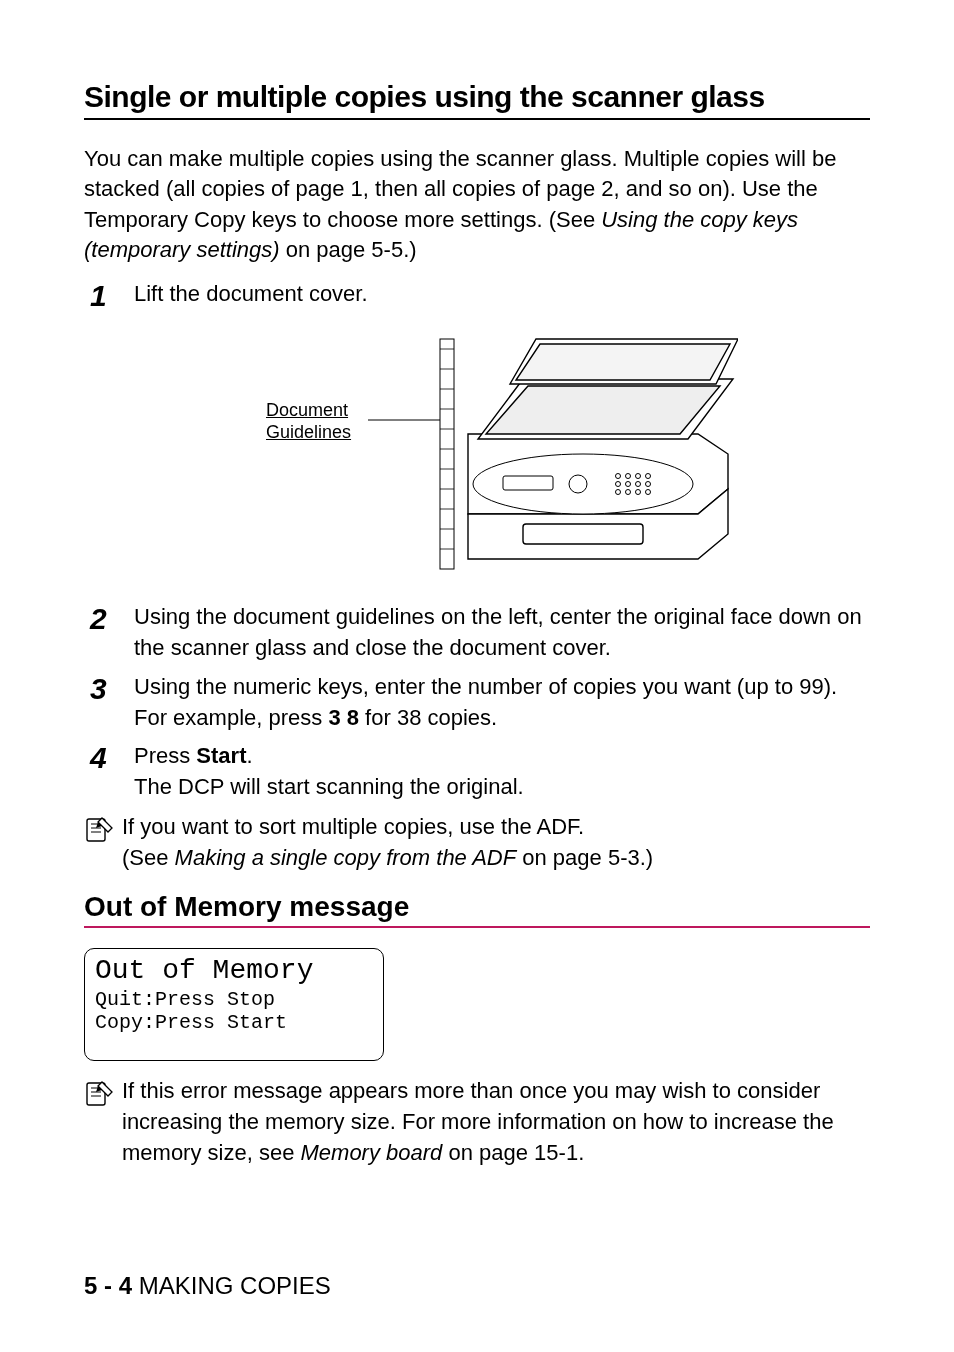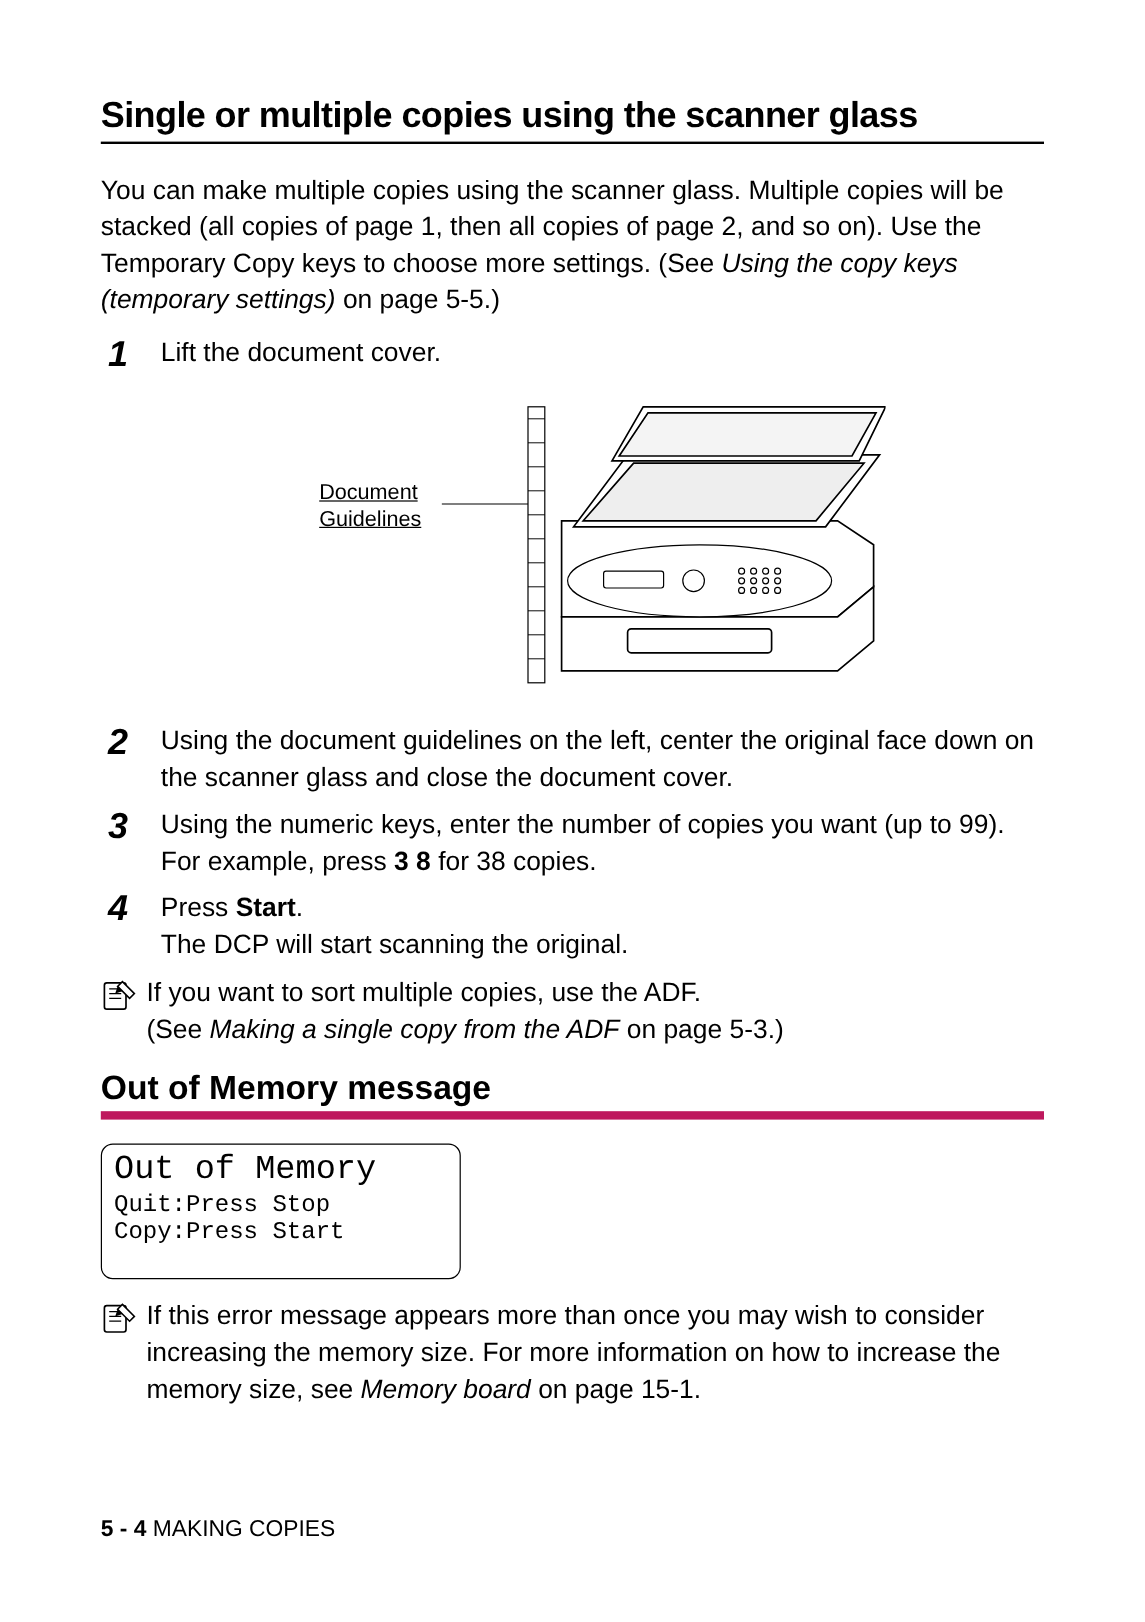--- a/index.html
+++ b/index.html
@@ -85,21 +85,21 @@
   .note-icon {
     width: 30px;
     height: 30px;
     flex-shrink: 0;
     margin-top: 3px;
   }
   .note-body { flex: 1; }
   .h2 {
     font-size: 28px;
     font-weight: bold;
-    border-bottom: 7px solid #be185d;
+    border-bottom: 2px solid #be185d;
     padding-bottom: 3px;
     margin: 18px 0 20px 0;
   }
   .oom-row {
     display: flex;
     gap: 28px;
     align-items: flex-start;
     margin-bottom: 14px;
   }
   .oom-text {
@@ -120,22 +120,22 @@
   }
   .lcd-title {
     font-size: 28px;
   }
   .lcd-line {
     font-size: 20px;
   }
   .footer {
     position: absolute;
     left: 84px;
-    bottom: 66px;
-    font-size: 19px;
+    bottom: 52px;
+    font-size: 24px;
   }
 </style>
 </head>
 <body>
 
 <h1 class="h1">Single or multiple copies using the scanner glass</h1>
 
 <p class="intro">
   <span>You can make multiple copies using the scanner glass. Multiple copies will be stacked (all copies of page 1, then all copies of page 2, and so on). Use the Temporary Copy keys to choose more settings. (See </span><span class="italic">Using the copy keys (temporary settings)</span><span> on page 5-5.)</span>
 </p>

